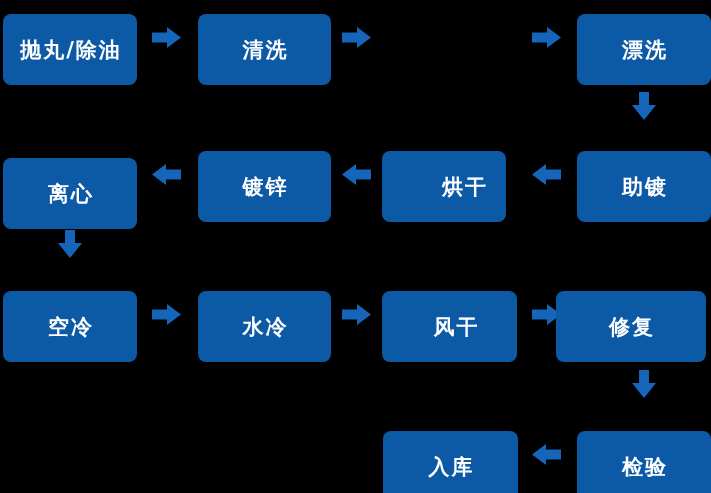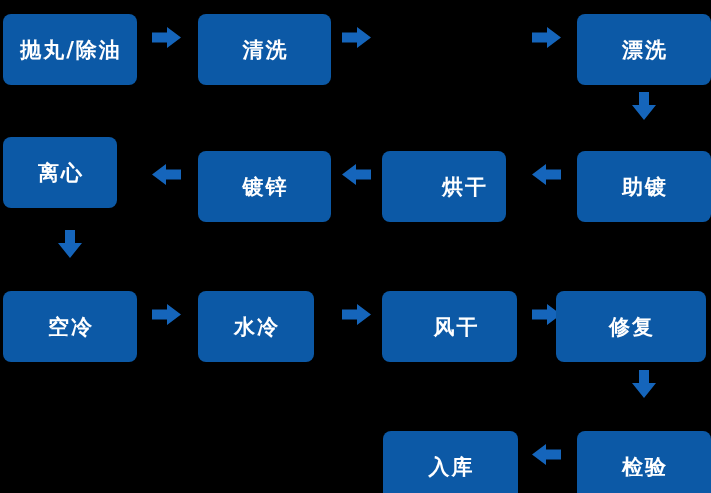--- a/index.html
+++ b/index.html
@@ -63,31 +63,31 @@
       <polygon points="29,5.5 14,5.5 14,0 0,10.5 14,21 14,15.5 29,15.5"></polygon>
     </svg>
   <div class="flow-box" style="left:382px; top:139px; width:124px;padding-left:40px;">烘干</div>
   <svg class="arrow" style="left:342px; top:164px;" width="29" height="21" viewBox="0 0 29 21">
       <polygon points="29,5.5 14,5.5 14,0 0,10.5 14,21 14,15.5 29,15.5"></polygon>
     </svg>
   <div class="flow-box" style="left:198px; top:139px; width:133px;">镀锌</div>
   <svg class="arrow" style="left:152px; top:164px;" width="29" height="21" viewBox="0 0 29 21">
       <polygon points="29,5.5 14,5.5 14,0 0,10.5 14,21 14,15.5 29,15.5"></polygon>
     </svg>
-  <div class="flow-box" style="left:3px; top:125px; width:114px;">离心</div>
+  <div class="flow-box" style="left:3px; top:146px; width:134px;">离心</div>
 
   <svg class="arrow" style="left:58px; top:230px;" width="24" height="28" viewBox="0 0 24 28">
       <polygon points="7,0 17,0 17,13 24,13 12,28 0,13 7,13"></polygon>
     </svg>
 
   <div class="flow-box" style="left:3px; top:279px; width:134px;">空冷</div>
   <svg class="arrow" style="left:152px; top:304px;" width="29" height="21" viewBox="0 0 29 21">
       <polygon points="0,5.5 15,5.5 15,0 29,10.5 15,21 15,15.5 0,15.5"></polygon>
     </svg>
-  <div class="flow-box" style="left:198px; top:279px; width:116px;">水冷</div>
+  <div class="flow-box" style="left:198px; top:279px; width:133px;">水冷</div>
   <svg class="arrow" style="left:342px; top:304px;" width="29" height="21" viewBox="0 0 29 21">
       <polygon points="0,5.5 15,5.5 15,0 29,10.5 15,21 15,15.5 0,15.5"></polygon>
     </svg>
   <div class="flow-box" style="left:382px; top:279px; width:135px;padding-left:12px;">风干</div>
   <svg class="arrow" style="left:532px; top:304px;" width="29" height="21" viewBox="0 0 29 21">
       <polygon points="0,5.5 15,5.5 15,0 29,10.5 15,21 15,15.5 0,15.5"></polygon>
     </svg>
   <div class="flow-box" style="left:556px; top:279px; width:150px;">修复</div>
 
   <svg class="arrow" style="left:632px; top:370px;" width="24" height="28" viewBox="0 0 24 28">

